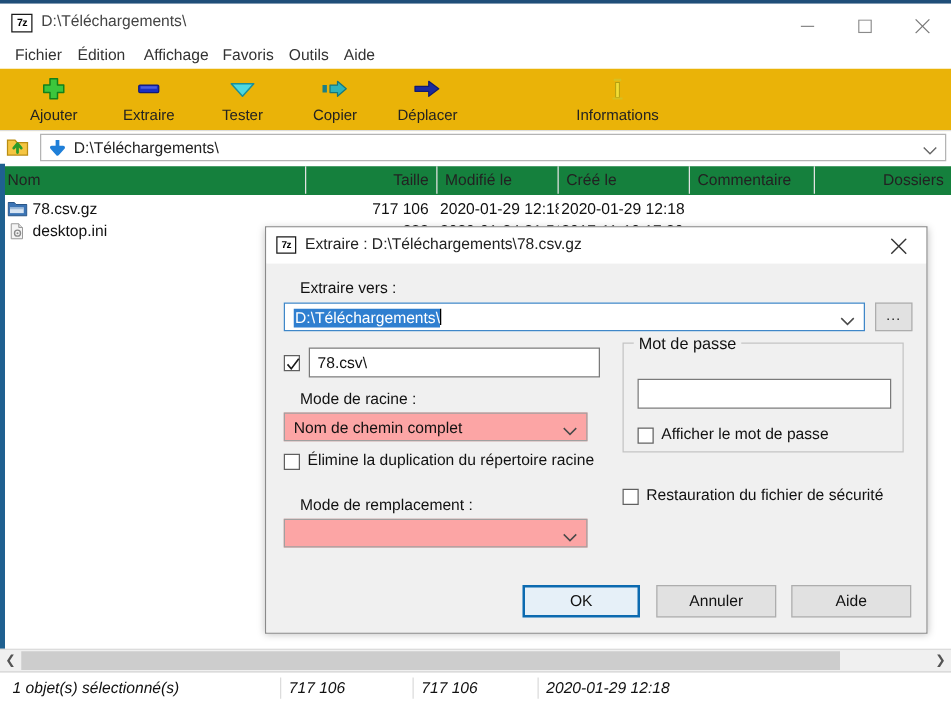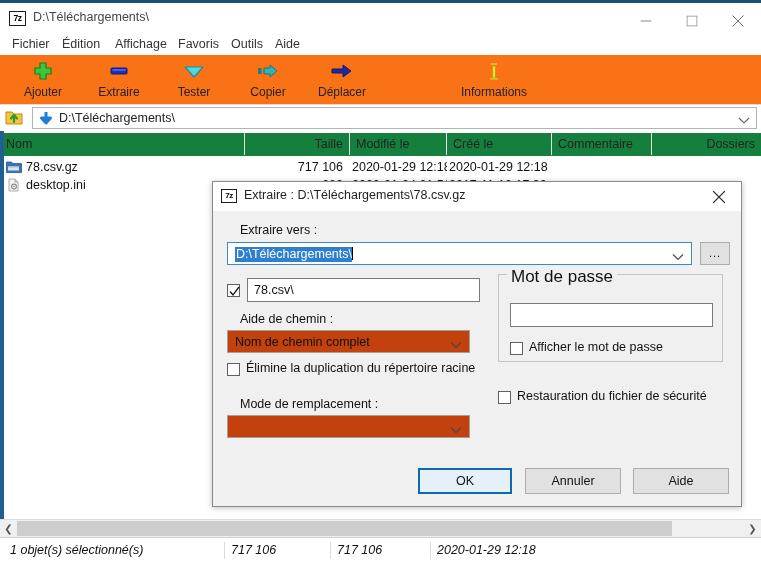--- a/index.html
+++ b/index.html
@@ -84,21 +84,21 @@
     padding: 0 2px;
     white-space: nowrap;
     cursor: default;
   }
 
   
   .toolbar {
     position: absolute;
     left: 0; top: 55px;
     width: 761px; height: 49px;
-    background: #f97316;
+    background: #eab308;
     border-bottom: 1px solid #dcdcdc;
   }
   .tb-btn {
     position: absolute;
     top: 2px;
     height: 45px;
     cursor: default;
     text-align: center;
   }
   .tb-glyph {
@@ -314,21 +314,21 @@
     position: absolute;
     font-size: 12.5px;
     color: #111111;
     white-space: nowrap;
     cursor: default;
     margin-left: 13px;
   }
   .combo {
     position: absolute;
     box-sizing: border-box;
-    background: #c2410c;
+    background: #fca5a5;
     border: 1px solid #a0a0a0;
     font-size: 12.5px;
     color: #111111;
     cursor: default;
   }
   .combo .cv {
     position: absolute;
     left: 7px; top: 50%;
     transform: translateY(-50%);
     white-space: nowrap;
@@ -387,21 +387,21 @@
   .groupbox {
     position: absolute;
     box-sizing: border-box;
     border: 1px solid #c4c4c4;
   }
   .groupbox-title {
     position: absolute;
     top: -8px; left: 8px;
     background: #f0f0f0;
     padding: 0 4px;
-    font-size: 17px;
+    font-size: 13px;
     color: #111111;
     white-space: nowrap;
   }
 
   .dbtn {
     position: absolute;
     box-sizing: border-box;
     background: #e1e1e1;
     border: 1px solid #adadad;
     font-size: 12.5px;
@@ -625,21 +625,21 @@
 
       <div class="cbx" style="left:14px; top:73px">
         <svg width="11" height="11" viewBox="0 0 11 11">
           <path d="M1 5.5 l3 3.5 l6 -8" fill="none" stroke="#1a1a1a" stroke-width="1.3"></path>
         </svg>
       </div>
       <div class="txtinput" style="left:34px; top:67px; width:233px; height:24px">
         <div class="tv">78.csv\</div>
       </div>
 
-      <div class="lbl" style="left:14px; top:101px">Aide de chemin :</div>
+      <div class="lbl" style="left:14px; top:101px">Mode de racine :</div>
       <div class="combo" style="left:14px; top:119px; width:243px; height:23px">
         <div class="cv">Nom de chemin complet</div>
         <div class="carrow">
           <svg width="12" height="8" viewBox="0 0 12 8">
             <path d="M1 1.5 l5 5 l5 -5" fill="none" stroke="#4a4a4a" stroke-width="1.2"></path>
           </svg>
         </div>
       </div>
 
       <div class="cbx" style="left:14px; top:152px"></div>

